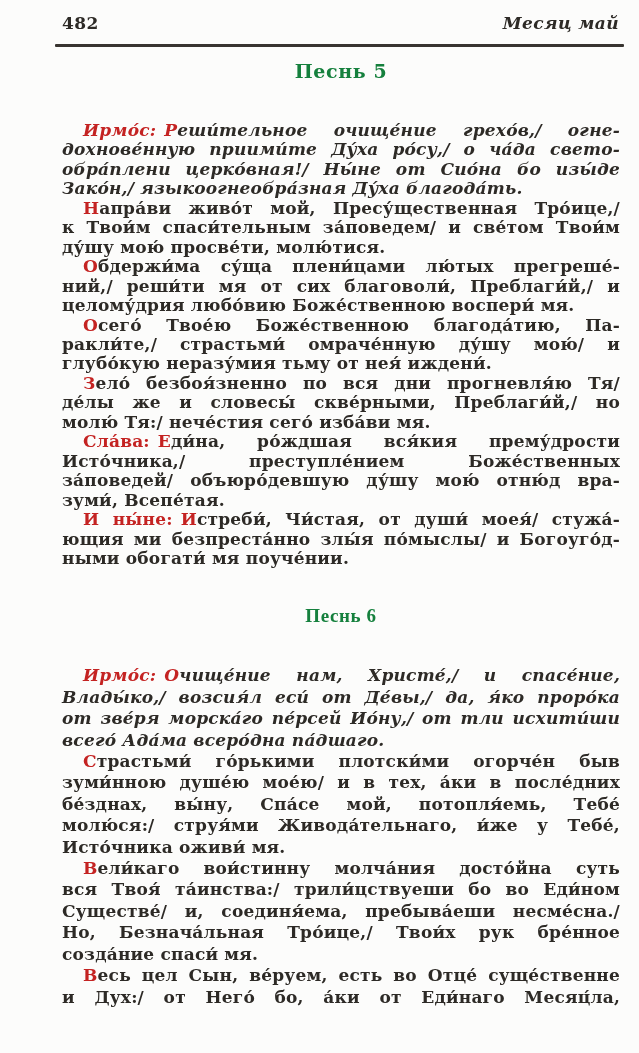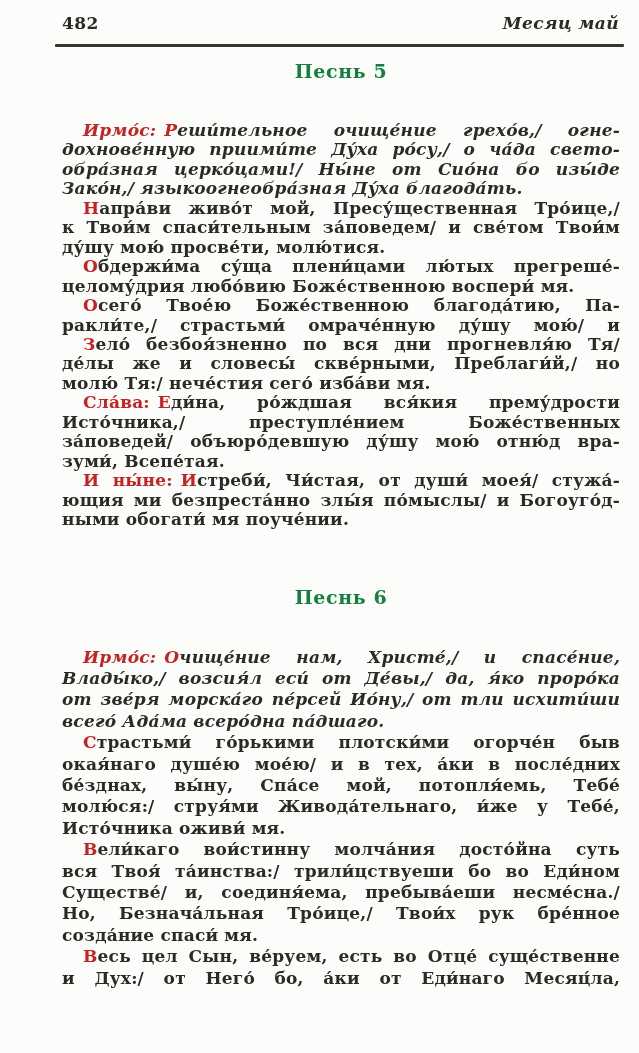--- a/index.html
+++ b/index.html
@@ -23,21 +23,21 @@
     position: absolute; top: 44px; left: 55px; right: 15px;
     height: 2.5px; background: #383430; border-radius: 1px;
   }
   .content { position: absolute; top: 56px; left: 62px; right: 19px; }
   .song-heading {
     text-align: center; color: #15803d;
     font-size: 19px; line-height: 23px;
     letter-spacing: 0.6px;
     margin: 4px 0 9px 0;
   }
-  .song-heading.later { margin-top: 56px; margin-bottom: 20px; }
+  .song-heading.later { margin-top: 36px; margin-bottom: 20px; font-family: Liberation Serif, serif; }
   .para { margin: 0; }
   .irmos { font-style: italic; margin-top: 38px; }
   .ln {
     font-size: 17px;
     letter-spacing: 0.2px;
     text-align: justify;
     text-align-last: justify;
     white-space: normal;
   }
   .s0 .ln { line-height: 19.45px; }
@@ -55,35 +55,37 @@
     <span class="page-number">482</span>
     <span class="running-title">Месяц май</span>
   </div>
   <div class="rule"></div>
   <div class="content">
       <div class="song-heading">Песнь 5</div>
       <div class="section s0">
         <div class="para irmos">
           <div class="ln first"><span class="red label">Ирмо́с:</span><span class="red initial">Р</span><span class="rest">еши́тельное очище́ние грехо́в,/ огне-</span></div>
           <div class="ln">дохнове́нную приими́те Ду́ха ро́су,/ о ча́да свето-</div>
-          <div class="ln">обра́зная церко́цами!/ Ны́не от Сио́на бо изы́де</div>
+          <div class="ln">обра́плени церко́вная!/ Ны́не от Сио́на бо изы́де</div>
           <div class="ln lastline">Зако́н,/ языкоогнеобра́зная Ду́ха благода́ть.</div>
         </div>
         <div class="para">
           <div class="ln first"><span class="red initial">Н</span><span class="rest">апра́ви живо́т мой, Пресу́щественная Тро́ице,/</span></div>
           <div class="ln">к Твои́м спаси́тельным за́поведем/ и све́том Твои́м</div>
           <div class="ln lastline">ду́шу мою́ просве́ти, молю́тися.</div>
         </div>
         <div class="para">
           <div class="ln first"><span class="red initial">О</span><span class="rest">бдержи́ма су́ща плени́цами лю́тых прегреше́-</span></div>
+          <div class="ln">ний,/ реши́ти мя от сих благоволи́, Преблаги́й,/ и</div>
           <div class="ln lastline">целому́дрия любо́вию Боже́ственною воспери́ мя.</div>
         </div>
         <div class="para">
           <div class="ln first"><span class="red initial">О</span><span class="rest">сего́ Твое́ю Боже́ственною благода́тию, Па-</span></div>
           <div class="ln">ракли́те,/ страстьми́ омраче́нную ду́шу мою́/ и</div>
+          <div class="ln lastline">глубо́кую неразу́мия тьму от нея́ иждени́.</div>
         </div>
         <div class="para">
           <div class="ln first"><span class="red initial">З</span><span class="rest">ело́ безбоя́зненно по вся дни прогневля́ю Тя/</span></div>
           <div class="ln">де́лы же и словесы́ скве́рными, Преблаги́й,/ но</div>
           <div class="ln lastline">молю́ Тя:/ нече́стия сего́ изба́ви мя.</div>
         </div>
         <div class="para">
           <div class="ln first"><span class="red label">Сла́ва:</span><span class="red initial">Е</span><span class="rest">ди́на, ро́ждшая вся́кия прему́дрости</span></div>
           <div class="ln">Исто́чника,/ преступле́нием Боже́ственных</div>
           <div class="ln">за́поведей/ объюро́девшую ду́шу мою́ отню́д вра-</div>
@@ -98,21 +100,21 @@
       <div class="song-heading later">Песнь 6</div>
       <div class="section s1">
         <div class="para irmos">
           <div class="ln first"><span class="red label">Ирмо́с:</span><span class="red initial">О</span><span class="rest">чище́ние нам, Христе́,/ и спасе́ние,</span></div>
           <div class="ln">Влады́ко,/ возсия́л еси́ от Де́вы,/ да, я́ко проро́ка</div>
           <div class="ln">от зве́ря морска́го пе́рсей Ио́ну,/ от тли исхити́ши</div>
           <div class="ln lastline">всего́ Ада́ма всеро́дна па́дшаго.</div>
         </div>
         <div class="para">
           <div class="ln first"><span class="red initial">С</span><span class="rest">трастьми́ го́рькими плотски́ми огорче́н быв</span></div>
-          <div class="ln">окая́наго душе́ю мое́ю/ и в тех, а́ки в после́дних</div>
+          <div class="ln">зуми́нною душе́ю мое́ю/ и в тех, а́ки в после́дних</div>
           <div class="ln">бе́зднах, вы́ну, Спа́се мой, потопля́емь, Тебе́</div>
           <div class="ln">молю́ся:/ струя́ми Живода́тельнаго, и́же у Тебе́,</div>
           <div class="ln lastline">Исто́чника оживи́ мя.</div>
         </div>
         <div class="para">
           <div class="ln first"><span class="red initial">В</span><span class="rest">ели́каго вои́стинну молча́ния досто́йна суть</span></div>
           <div class="ln">вся Твоя́ та́инства:/ трили́цствуеши бо во Еди́ном</div>
           <div class="ln">Существе́/ и, соединя́ема, пребыва́еши несме́сна./</div>
           <div class="ln">Но, Безнача́льная Тро́ице,/ Твои́х рук бре́нное</div>
           <div class="ln lastline">созда́ние спаси́ мя.</div>

